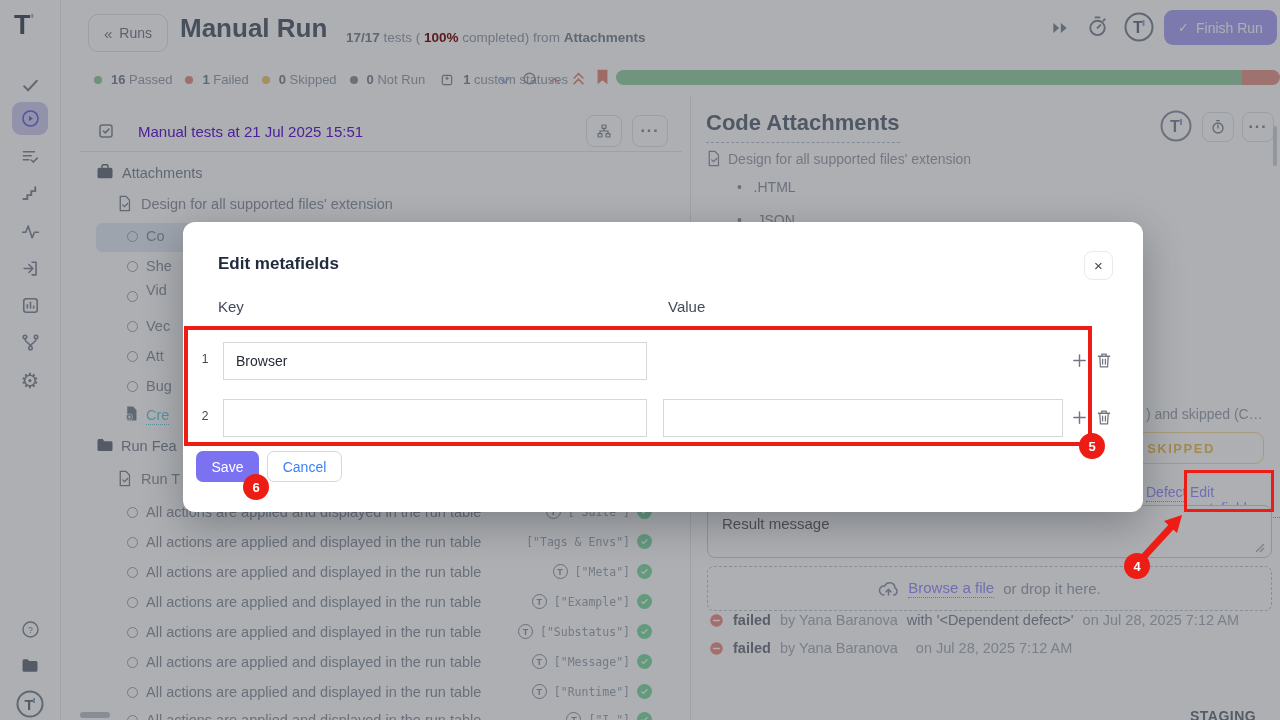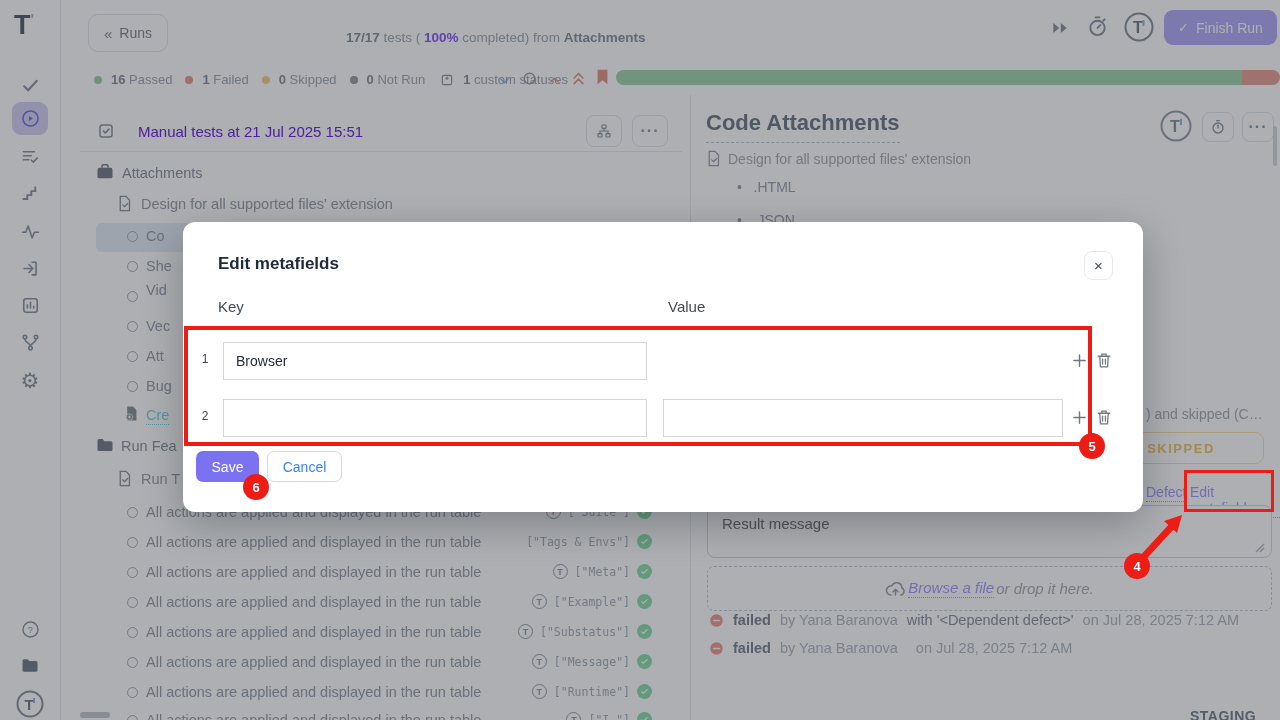--- a/index.html
+++ b/index.html
@@ -98,22 +98,23 @@
         <circle cx="14" cy="14" r="12.5" fill="none" stroke="#8b93a0" stroke-width="2"></circle>
         <text x="13" y="20" text-anchor="middle" font-size="15" font-weight="bold" fill="#78808c" font-family="Liberation Sans">T</text>
         <rect x="17" y="8" width="2" height="5" fill="#9fb6d8"></rect>
       </svg>
     </div>
 
   <div class="a" style="left:88px;top:14px;width:78px;height:36px;border:1px solid #e2e6ec;border-radius:10px;display:flex;align-items:center;justify-content:center;gap:7px;color:#828b99;font-size:14px;">
     <span style="font-size:15px;">«</span>
     <span>Runs</span>
   </div>
+  <div class="a" style="left:180px;top:13px;font-size:26px;font-weight:800;color:#66707e;">Manual Run</div>
   <div class="a" style="left:346px;top:30px;font-size:13.5px;color:#a2aab6;">
-    <b style="color:#8a93a1;">17/17</b><span> tests ( </span><b style="color:#8b5cf6;">100%</b><span> completed) from </span><b style="color:#8a93a1;">Attachments</b>
+    <b style="color:#8a93a1;">17/17</b><span> tests ( </span><b style="color:#7f1d1d;">100%</b><span> completed) from </span><b style="color:#8a93a1;">Attachments</b>
   </div>
   <div class="a" style="left:1050px;top:18px;">
     <svg width="20" height="20" viewBox="0 0 24 24">
         <path d="M4 6l7 6-7 6zM13 6l7 6-7 6z" fill="#8e96a3"></path>
       </svg></div>
   <div class="a" style="left:1086px;top:15px;">
     <svg width="23" height="23" viewBox="0 0 24 24" stroke="#8e96a3" stroke-width="2" fill="none" stroke-linecap="round">
         <circle cx="12" cy="13.5" r="7.5"></circle>
         <path d="M12 13.5l3-3M10 2.5h4M18 6l1.5-1.5"></path>
       </svg></div>
@@ -386,21 +387,21 @@
       <span>SKIPPED</span>
     </div>
   <div class="a link-dot" style="left:1146px;top:484px;font-size:14px;color:#a49dff;">Defect</div>
   <div class="a link-dot" style="left:1190px;top:484px;font-size:14px;color:#a49dff;">Edit metafields</div>
 
   <textarea class="a" style="left: 707px; top: 505px; width: 565px; height: 53px; border: 1px solid rgb(213, 215, 218); border-radius: 8px; box-sizing: border-box; resize: none; padding: 9px 14px; font-family: &quot;Liberation Sans&quot;, sans-serif; font-size: 15px; color: rgb(63, 74, 90); background: rgb(255, 255, 255); outline: none;" placeholder="Result message"></textarea>
   <svg class="a" style="left:1254px;top:542px;" width="12" height="12">
       <path d="M2 10L10 2M6 10l4-4" stroke="#b5bcc6" stroke-width="1.4"></path>
     </svg>
 
-  <div class="a" style="left:707px;top:566px;width:565px;height:45px;border:1.5px dashed #c9cfd8;border-radius:7px;box-sizing:border-box;display:flex;align-items:center;justify-content:center;gap:2px;font-style:italic;">
+  <div class="a" style="left:707px;top:566px;width:565px;height:45px;border:1.5px dashed #c9cfd8;border-radius:7px;box-sizing:border-box;display:flex;align-items:center;justify-content:center;gap:9px;">
     <span style="display:inline-flex;">
       <svg width="21" height="18" viewBox="0 0 28 22" stroke="#9aa2af" stroke-width="2" fill="none" stroke-linecap="round" stroke-linejoin="round">
           <path d="M8 19a6 6 0 1 1 1-11.9A7 7 0 0 1 22.5 9.5 5 5 0 0 1 21 19"></path>
           <path d="M14 19v-7M10.8 14.8L14 11.5l3.2 3.3"></path>
         </svg>
       </span>
     <span class="link-dot" style="font-size:15px;color:#a49dff;">Browse a file</span>
     <span style="font-size:15px;color:#a7aeb9;"> or drop it here.</span>
   </div>
 

